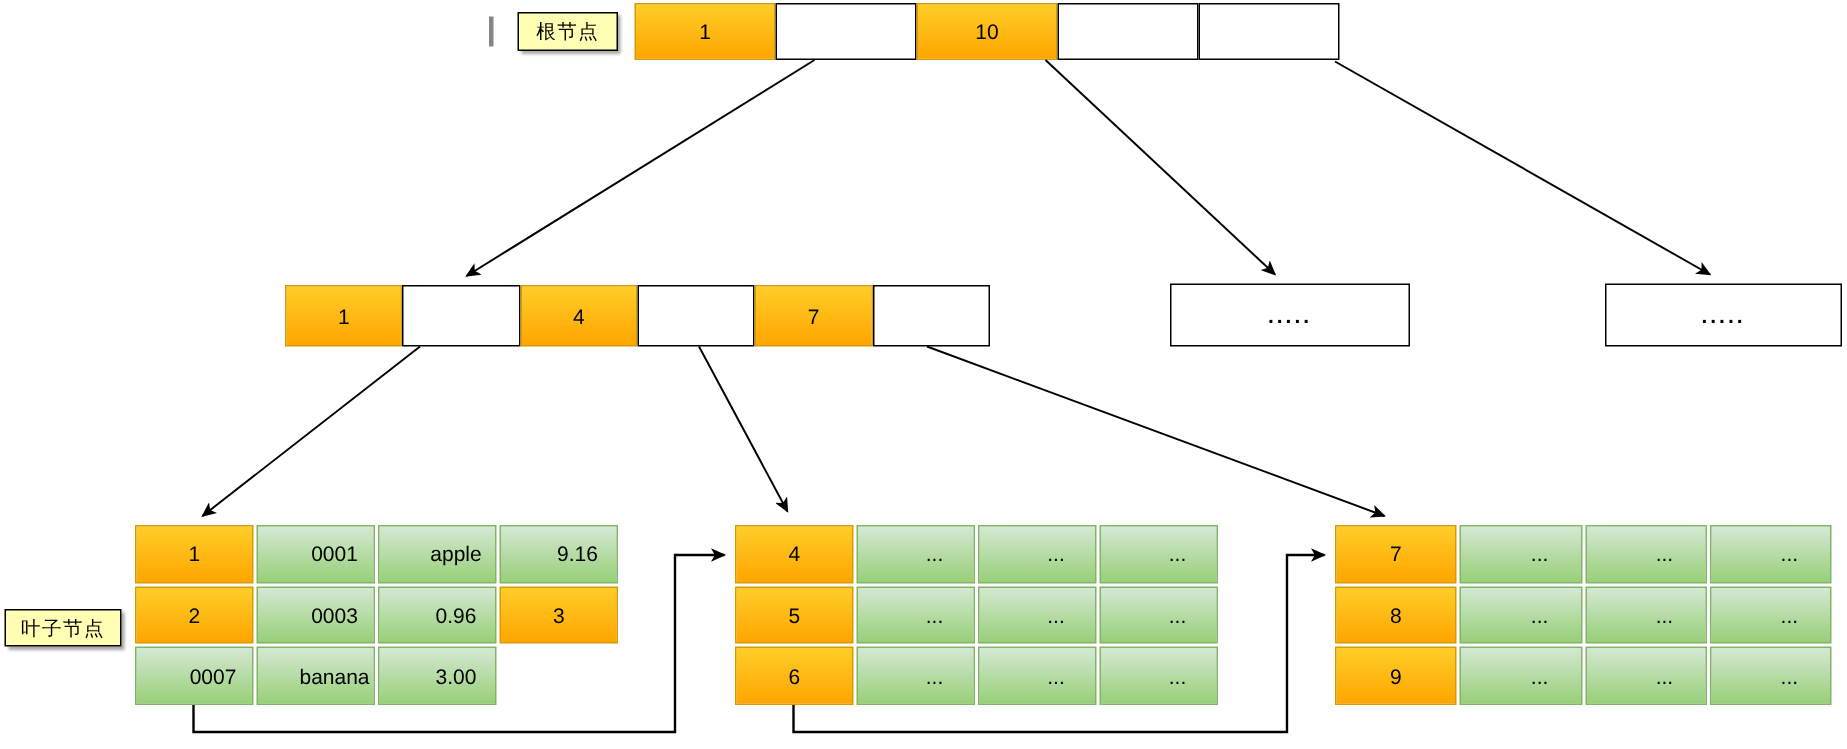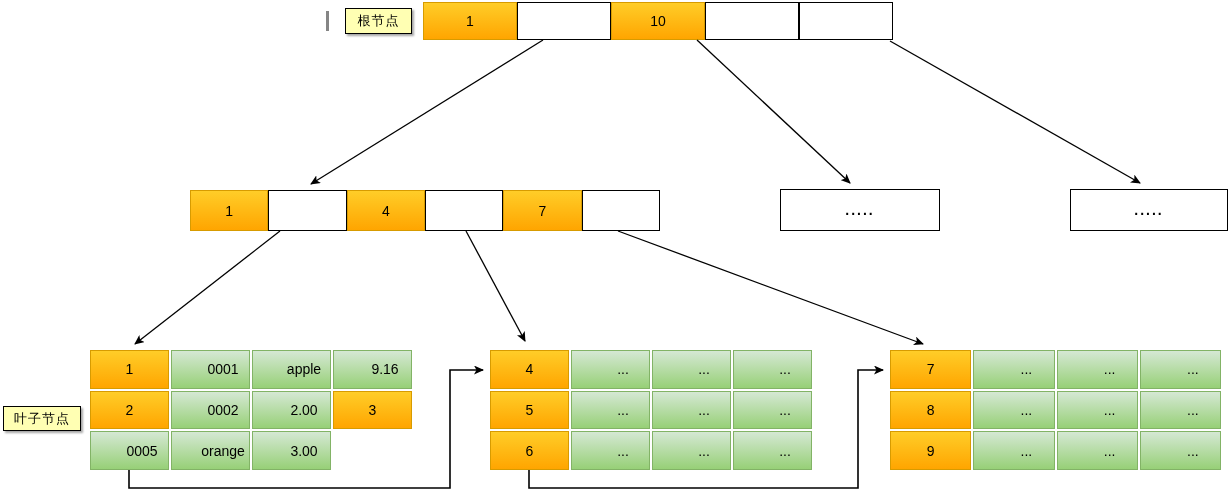--- a/index.html
+++ b/index.html
@@ -82,25 +82,25 @@
   <div class="abs obox" style="left:1070px;top:189px;width:158px;height:42px;">.....</div>
 
   <div class="abs tag" style="left:3px;top:358px;width:78px;height:25px;margin-top:48px;">叶子节点</div>
 
   <div class="abs leaf" style="left:90px;top:350px;width:322px;height:120px;">
     <div class="cell key">1</div>
     <div class="cell data">0001</div>
     <div class="cell data">apple</div>
     <div class="cell data">9.16</div>
     <div class="cell key">2</div>
-    <div class="cell data">0002</div>
-    <div class="cell data">2.00</div>
+    <div class="cell data">0003</div>
+    <div class="cell data">0.96</div>
     <div class="cell key">3</div>
-    <div class="cell data">0005</div>
-    <div class="cell data">orange</div>
+    <div class="cell data">0007</div>
+    <div class="cell data">banana</div>
     <div class="cell data">3.00</div>
   </div>
 
   <div class="abs leaf" style="left:490px;top:350px;width:322px;height:120px;">
     <div class="cell key">4</div>
     <div class="cell data">...</div>
     <div class="cell data">...</div>
     <div class="cell data">...</div>
     <div class="cell key">5</div>
     <div class="cell data">...</div>

